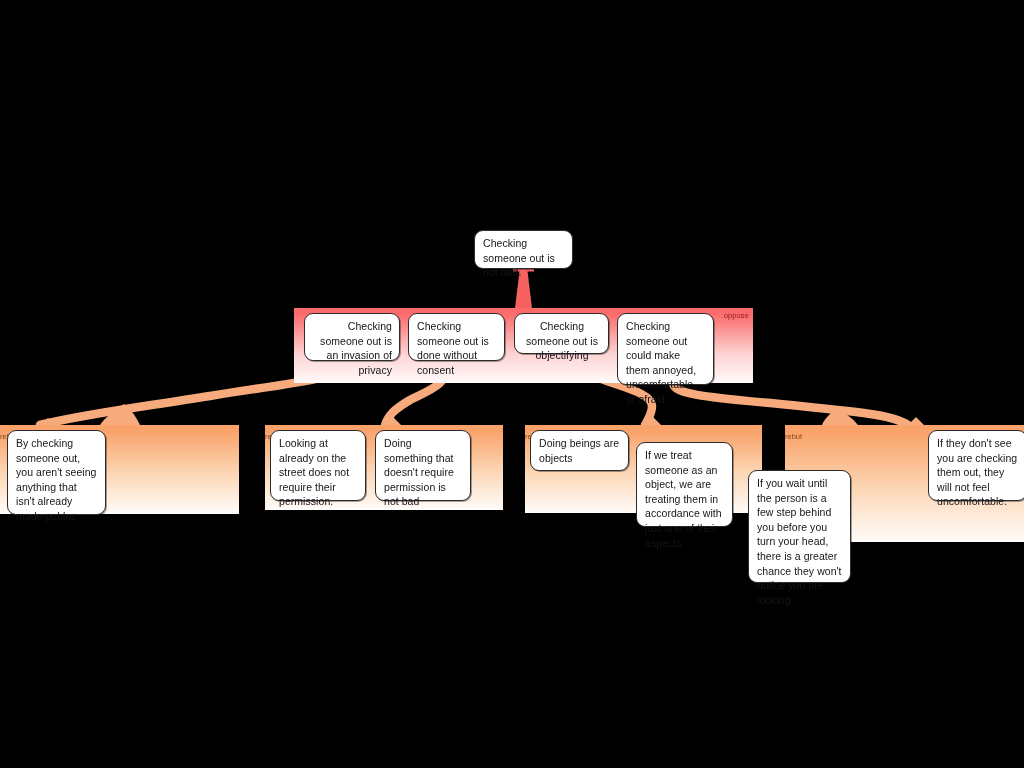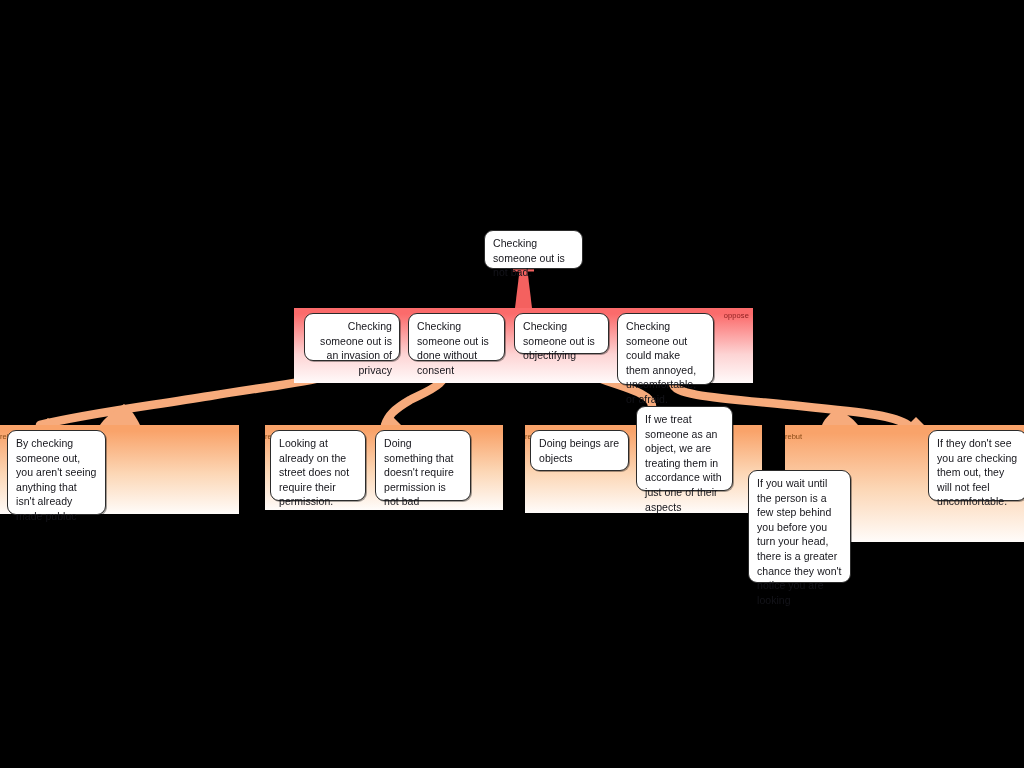--- a/index.html
+++ b/index.html
@@ -36,21 +36,21 @@
     padding: 5px 7px 5px 8px;
     font-size: 10.5px;
     line-height: 14.6px;
     color: #14141a;
     letter-spacing: 0.05px;
     box-shadow: 1px 1px 0 rgba(0,0,0,0.35);
   }
 
   
   #root-box {
-    left: 484px;
+    left: 474px;
     top: 230px;
     width: 99px;
     height: 39px;
   }
 
   
   .panel {
     position: absolute;
     box-sizing: border-box;
   }
@@ -133,40 +133,40 @@
   <div class="box" id="root-box">Checking someone out is not bad.</div>
 
   <div class="panel" id="oppose-panel">
     <span class="panel-tag" id="oppose-tag">oppose</span>
   </div>
 
   <div class="box" style="left:304px; top:313px; width:96px; height:48px;text-align:right;">Checking someone out is an invasion of privacy</div>
 
   <div class="box" style="left:408px; top:313px; width:97px; height:48px;">Checking someone out is done without consent</div>
 
-  <div class="box" style="left:514px; top:313px; width:95px; height:41px;">Checking someone out is objectifying</div>
+  <div class="box" style="left:514px; top:313px; width:95px; height:41px;text-align:center;">Checking someone out is objectifying</div>
 
   <div class="box" style="left:617px; top:313px; width:97px; height:72px;">Checking someone out could make them annoyed, uncomfortable, or afraid.</div>
 
   <div class="panel rebut-panel" id="rebut-panel-1">
     <span class="rebut-tag">rebut</span>
   </div>
   <div class="box" style="left:7px; top:430px; width:99px; height:85px;">By checking someone out, you aren't seeing anything that isn't already made publuc</div>
 
   <div class="panel rebut-panel" id="rebut-panel-2">
     <span class="rebut-tag">rebut</span>
   </div>
   <div class="box" style="left:270px; top:430px; width:96px; height:71px;">Looking at already on the street does not require their permission.</div>
   <div class="box" style="left:375px; top:430px; width:96px; height:71px;">Doing something that doesn't require permission is not bad</div>
 
   <div class="panel rebut-panel" id="rebut-panel-3">
     <span class="rebut-tag">rebut</span>
   </div>
   <div class="box" style="left:530px; top:430px; width:99px; height:41px;">Doing beings are objects</div>
-  <div class="box" style="left:636px; top:406px; width:97px; height:85px;">If we treat someone as an object, we are treating them in accordance with just one of their aspects</div>
+  <div class="box" style="left:636px; top:442px; width:97px; height:85px;">If we treat someone as an object, we are treating them in accordance with just one of their aspects</div>
 
   <div class="panel rebut-panel" id="rebut-panel-4">
     <span class="rebut-tag">rebut</span>
   </div>
   <div class="box" style="left:748px; top:430px; width:103px; height:113px;margin-top:40px;">If you wait until the person is a few step behind you before you turn your head, there is a greater chance they won't notice you are looking</div>
   <div class="box" style="left:896px; top:430px; width:99px; height:71px;margin-left:32px;">If they don't see you are checking them out, they will not feel uncomfortable.</div>
 
 </div>
 
 </body></html>

